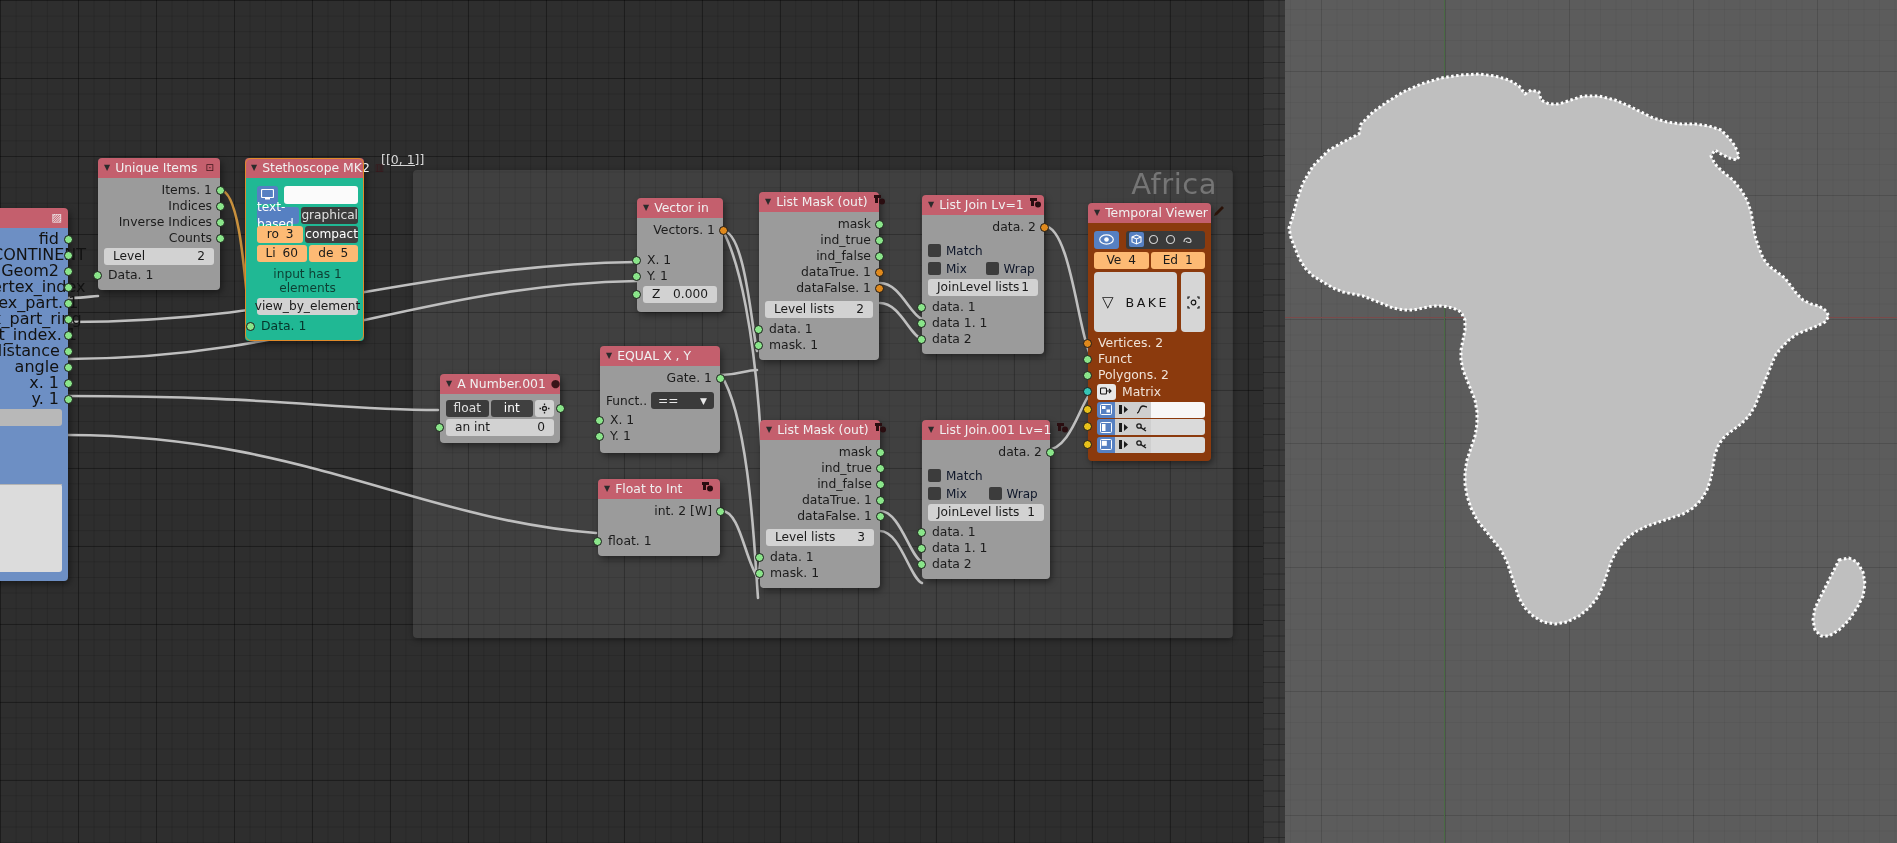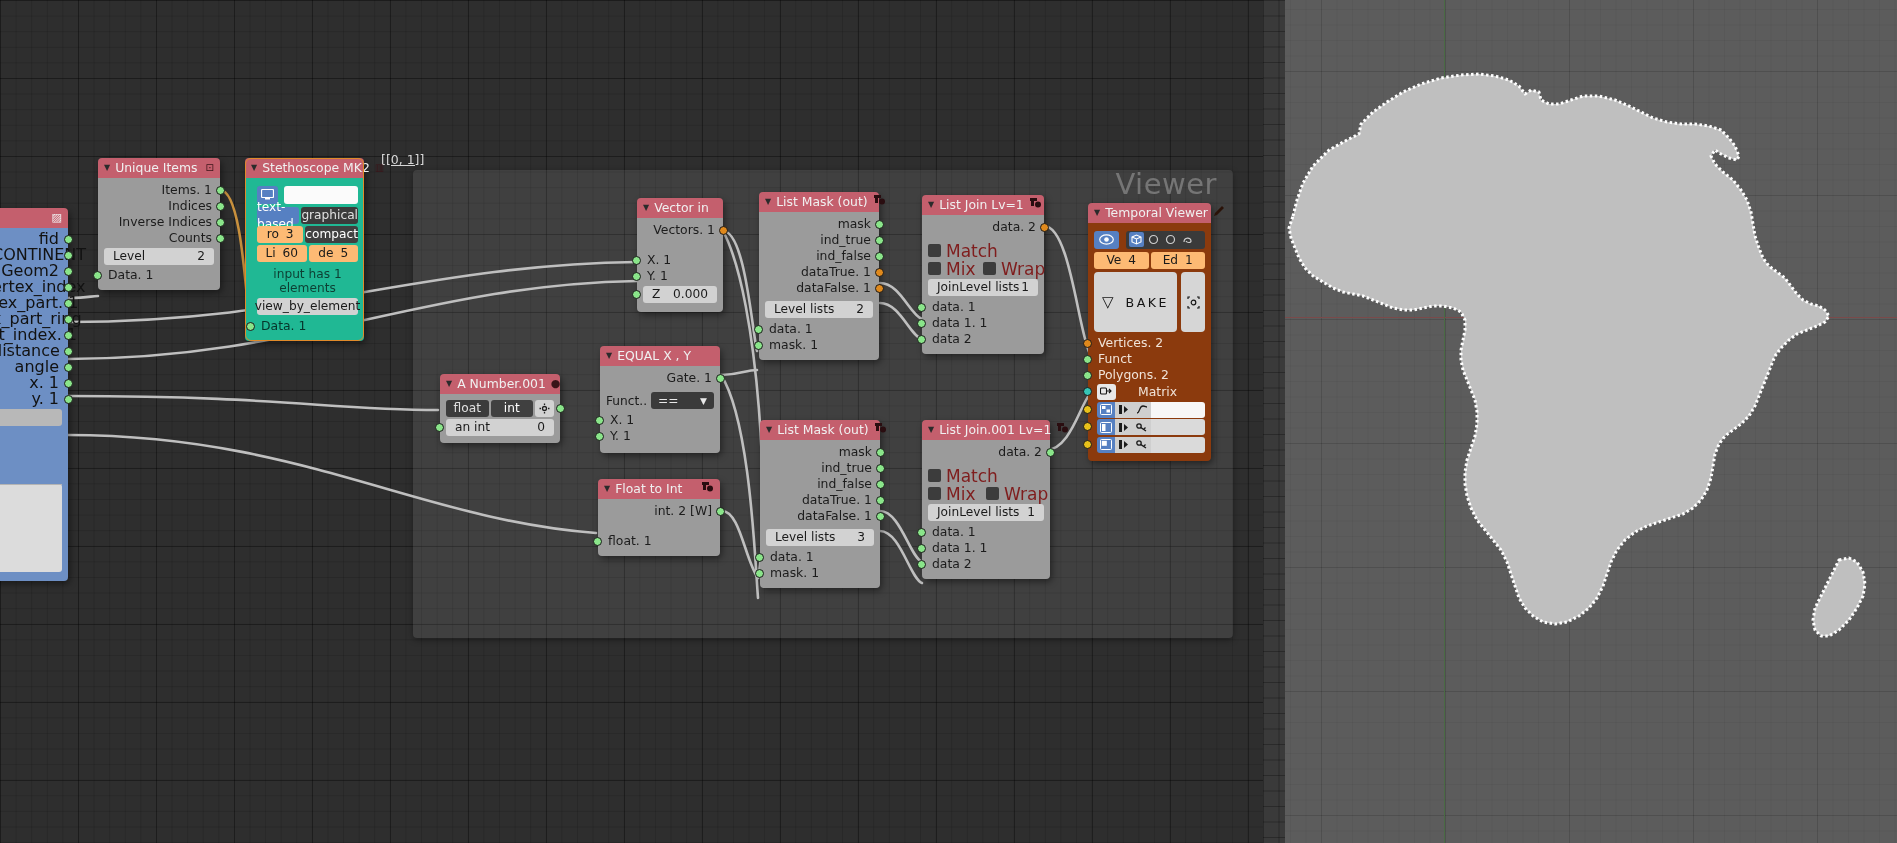--- a/index.html
+++ b/index.html
@@ -89,21 +89,21 @@
 
   .wsplit { margin:2px 6px; height:17px; display:flex; gap:2px; }
   .wsplit > div { flex:1; border-radius:3px; background:#fdba74; color:#1a1a1a;
      font-size:12.2px; line-height:17px; display:flex; align-items:center;
      justify-content:center; gap:7px; }
   .wsplit > div.blue { background:#404040; color:#fff; }
   .wsplit > div.dark { background:#3b3b3b; color:#e0e0e0; }
   .wsplit > div.darkblue { background:#5680c2; color:#fff; }
 
   .checkrow { margin:3px 6px; height:15px; display:flex; align-items:center; gap:5px;
-     font-size:17px; color:#7f1d1d; }
+     font-size:12px; color:#0f172a; }
   .chk { width:13px; height:13px; border-radius:2px; background:#3c3c3c; flex:none; }
   .checkrow .half { display:flex; align-items:center; gap:5px; width:50%; }
 
   .dropdown {
     background:#3a3a3a; color:#e8e8e8; border-radius:3px; height:17px;
     display:flex; align-items:center; padding:0 7px; font-size:12.2px;
     position:relative; flex:1;
   }
   .dropdown .chev { margin-left:auto; font-size:9px; }
 
@@ -124,21 +124,21 @@
   .tv-ic { width:15px; height:15px; display:flex; align-items:center; justify-content:center; }
   .tv-ic.sel { background:#5680c2; border-radius:2px; }
   .tv-bake { display:flex; gap:4px; margin:3px 6px; }
   .tv-bake .big { flex:1; height:60px; background:#d6d6d6; border-radius:4px;
      display:flex; align-items:center; justify-content:center; gap:12px;
      color:#141414; font-size:12.6px; letter-spacing:2.5px; }
   .tv-bake .small { width:24px; height:60px; background:#d6d6d6; border-radius:4px;
      display:flex; align-items:center; justify-content:center; }
   .tv-outrow { height:16px; line-height:16px; padding-left:10px; position:relative;
      color:#f0e3d8; font-size:12.4px; }
-  .tv-matrix { height:17px; display:flex; align-items:center; gap:22px;
+  .tv-matrix { height:17px; display:flex; align-items:center; gap:6px;
      padding-left:9px; position:relative; color:#f0e3d8; font-size:12.4px; }
   .tv-mbtn { width:19px; height:16px; background:#e8e8e8; border-radius:3px; flex:none;
      display:flex; align-items:center; justify-content:center; }
   .tv-trio { height:16px; margin:1.5px 6px 1.5px 9px; display:flex; align-items:center;
      position:relative; }
   .tv-trio .tb { width:18px; height:16px; background:#5680c2; border-radius:3px 0 0 3px;
      display:flex; align-items:center; justify-content:center; flex:none; }
   .tv-trio .tb2 { width:18px; height:16px; background:#cfcfcf; flex:none;
      display:flex; align-items:center; justify-content:center; }
   .tv-trio .tb3 { width:18px; height:16px; background:#cfcfcf; flex:none;
@@ -185,21 +185,21 @@
   #vp-africa { position:absolute; left:0; top:0; width:634px; height:843px; }
 </style>
 </head>
 <body>
 
 <div id="root">
 
   <div id="node-editor">
 
     <div id="frame-africa">
-      <div id="frame-africa-label">Viewer</div>
+      <div id="frame-africa-label">Africa</div>
     </div>
 
     <div class="loose-text" style="left:381px; top:152px;text-decoration:underline;">[[0, 1]]</div>
 
     <svg id="links">
       <g stroke="#bfbfbf" stroke-width="2.6" fill="none" stroke-linecap="round">
 
         <path d="M68,298 C90,298 90,296 98,296"></path>
 
         <path d="M68,322 C300,322 420,265 637,262"></path>

